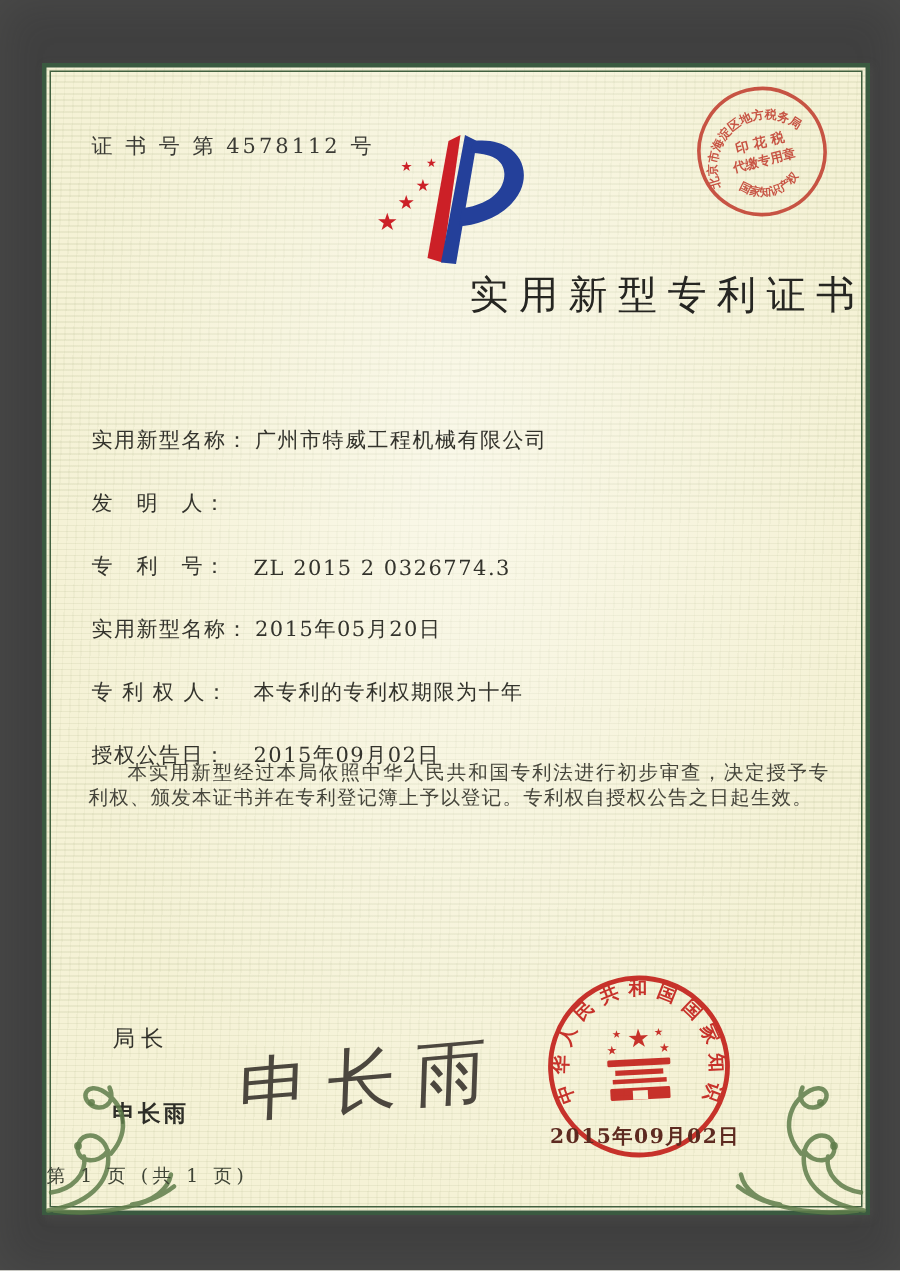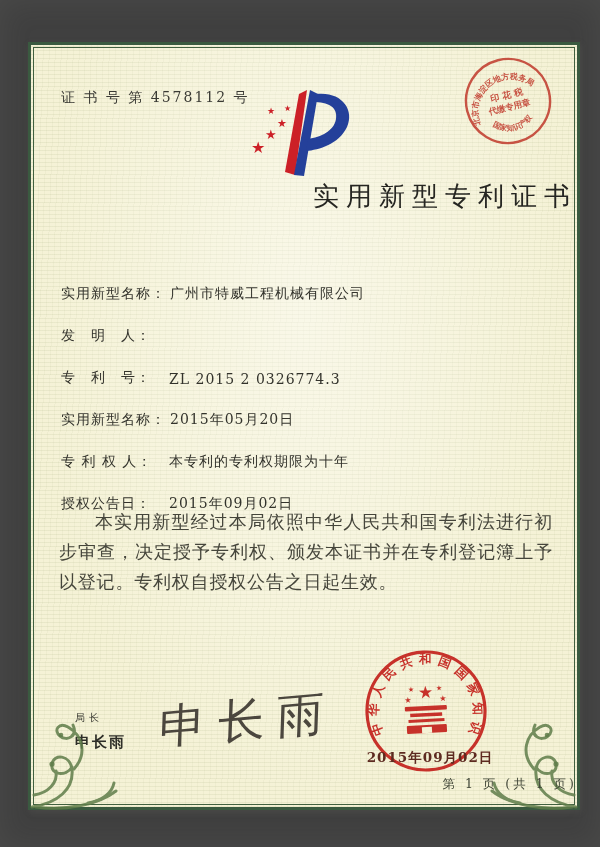--- a/index.html
+++ b/index.html
@@ -18,32 +18,32 @@
   .abs{position:absolute;}
   .cert-no{left:30px;top:44px;font-size:14px;color:#3a3a34;letter-spacing:2px;}
   .logo{left:212px;top:42px;}
   .title{left:0;top:134px;width:100%;text-align:right;font-size:26px;font-weight:400;
          color:#262622;letter-spacing:7px;}
   .fields{left:30px;top:224px;width:500px;}
   .field-row{height:19px;margin-bottom:23px;font-size:14px;color:#33332c;
              display:flex;align-items:flex-end;letter-spacing:1px;margin-top:15px;}
   .f-label{min-width:104px;}
   .f-value{margin-left:4px;}
-  .body-text{left:28px;top:462px;width:494px;font-size:18px;line-height:30px;
+  .body-text{left:28px;top:462px;width:494px;font-size:13px;line-height:17px;
              color:#45453b;text-align:justify;letter-spacing:0.8px;}
   .body-text p{margin:0;text-indent:2em;}
-  .sig-title{left:44px;top:666px;font-size:10px;color:#33332c;letter-spacing:4px;}
+  .sig-title{left:44px;top:638px;font-size:15px;color:#33332c;letter-spacing:4px;}
   .sig-name{left:44px;top:688px;font-size:15px;font-weight:600;color:#2e2e28;letter-spacing:2px;}
   .sig-script{left:128px;top:644px;font-size:47px;color:#35302a;letter-spacing:12px;
               transform:rotate(-5deg) skewX(-7deg);opacity:0.88;white-space:nowrap;}
   .seal{left:330px;top:601px;opacity:0.93;transform:rotate(-3deg);}
   .seal-date{left:324px;top:704px;width:150px;text-align:center;font-size:13.5px;font-weight:600;
              color:#5d2a20;letter-spacing:1px;}
   .tax-stamp{left:425px;top:4px;opacity:0.85;transform:rotate(-14deg);}
-  .footer{left:0;bottom:14px;width:100%;text-align:right;font-size:12.5px;color:#3f4436;
+  .footer{left:0;bottom:14px;width:100%;text-align:left;font-size:12.5px;color:#3f4436;
           letter-spacing:3px;margin-top:43px;}
   .flourish-l{left:-3px;bottom:-4px;}
   .flourish-r{right:-3px;bottom:-4px;transform:scaleX(-1);}
 </style>
 </head>
 <body>
 
 <div class="photo">
   <div class="paper">
     <div class="paper-inner"></div>

